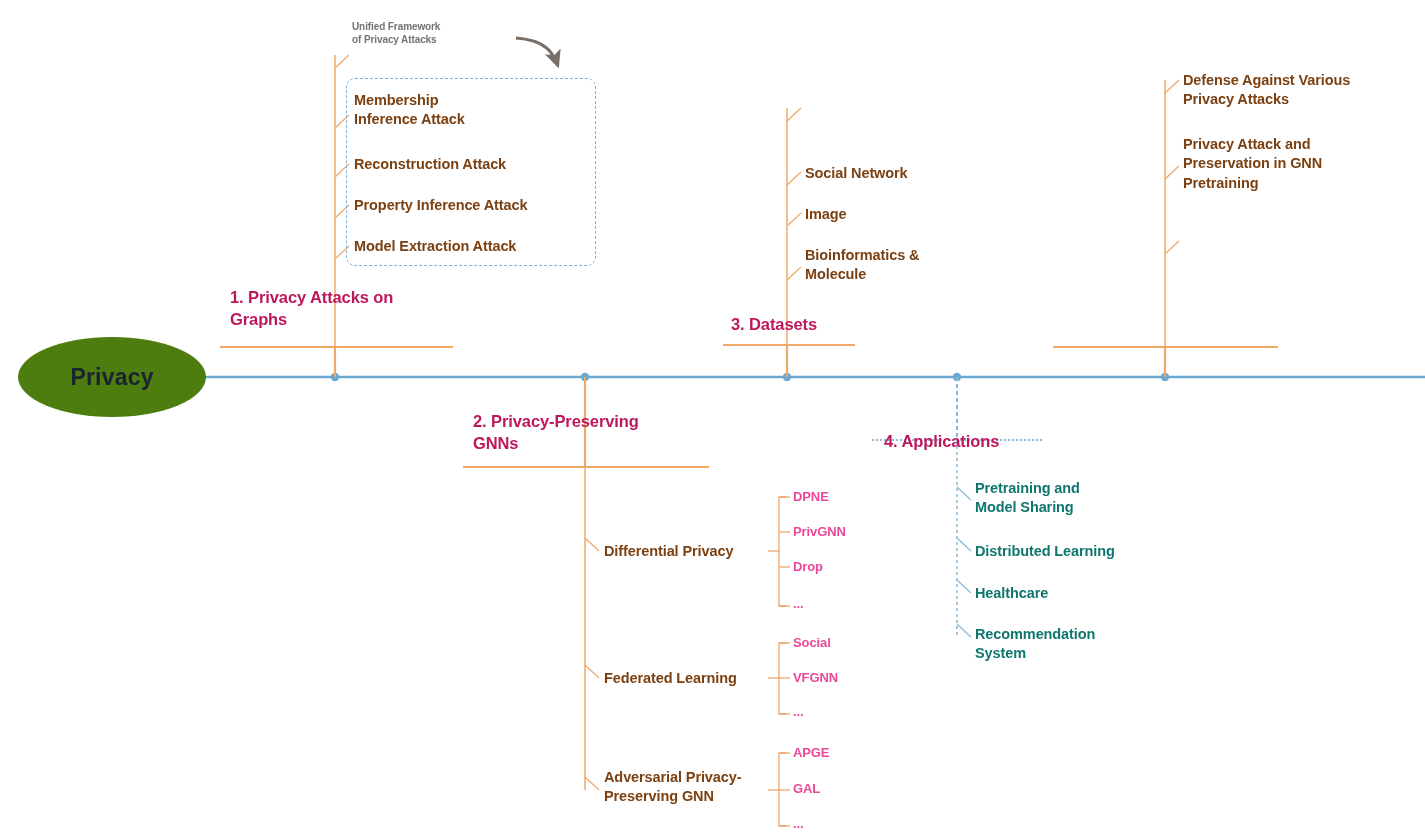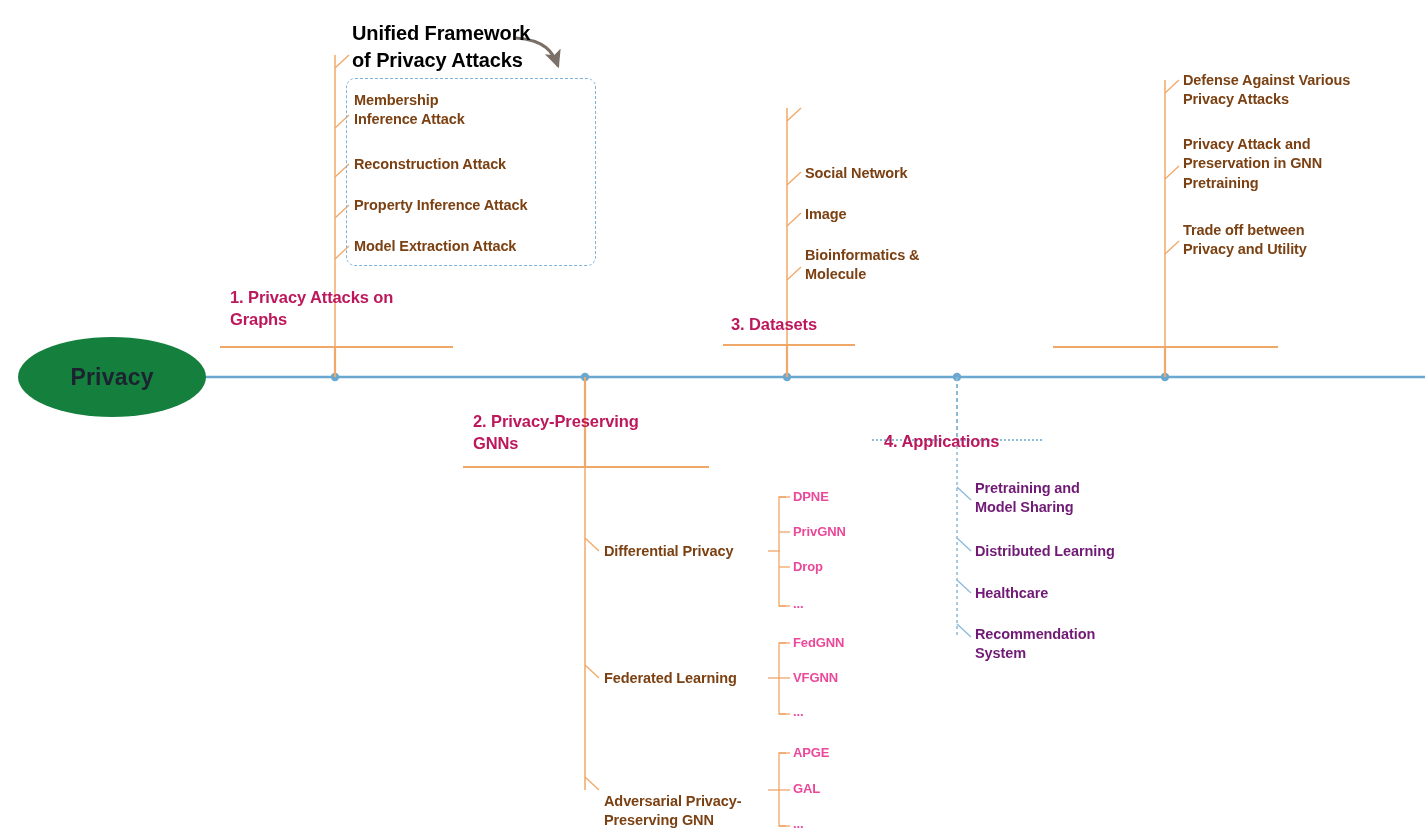--- a/index.html
+++ b/index.html
@@ -33,21 +33,21 @@
     white-space: pre-line;
     line-height: 1.33;
     font-weight: bold;
     letter-spacing: -0.1px;
   }
   .root-ellipse {
     position: absolute;
     left: 18px; top: 337px;
     width: 188px; height: 80px;
     border-radius: 50%;
-    background: #15803d;
+    background: #4d7c0f;
     display: flex;
     align-items: center;
     justify-content: center;
   }
   .root-ellipse span {
     font-size: 23px;
     font-weight: bold;
     color: #1b2330;
     letter-spacing: 0.2px;
   }
@@ -58,25 +58,25 @@
   .sub-label {
     font-size: 14.5px;
     color: #7b4113;
   }
   .leaf-label {
     font-size: 13px;
     color: #ec4899;
   }
   .app-label {
     font-size: 14.5px;
-    color: #701a75;
+    color: #0f766e;
   }
   .framework-cap {
-    font-size: 20px;
-    color: #000000;
+    font-size: 10px;
+    color: #737373;
   }
   .dashbox {
     position: absolute;
     left: 346px; top: 78px;
     width: 250px; height: 188px;
     border: 1.4px dashed #7fb2d9;
     border-radius: 9px;
     box-sizing: border-box;
   }
 </style>
@@ -178,29 +178,29 @@
 Inference Attack</div>
   <div class="lbl sub-label" style="left:354px; top:155px;">Reconstruction Attack</div>
   <div class="lbl sub-label" style="left:354px; top:196px;">Property Inference Attack</div>
   <div class="lbl sub-label" style="left:354px; top:237px;">Model Extraction Attack</div>
 
   <div class="lbl branch-title" style="left:473px; top:411px;">2. Privacy-Preserving
 GNNs</div>
 
   <div class="lbl sub-label" style="left:604px; top:542px;">Differential Privacy</div>
   <div class="lbl sub-label" style="left:604px; top:669px;text-align:center;">Federated Learning</div>
-  <div class="lbl sub-label" style="left:604px; top:768px;margin-top:24px;">Adversarial Privacy-
+  <div class="lbl sub-label" style="left:604px; top:768px;">Adversarial Privacy-
 Preserving GNN</div>
 
   <div class="lbl leaf-label" style="left:793px; top:488px;">DPNE</div>
   <div class="lbl leaf-label" style="left:793px; top:523px;">PrivGNN</div>
   <div class="lbl leaf-label" style="left:793px; top:558px;">Drop</div>
   <div class="lbl leaf-label" style="left:793px; top:595px;">...</div>
 
-  <div class="lbl leaf-label" style="left:793px; top:634px;">FedGNN</div>
+  <div class="lbl leaf-label" style="left:793px; top:634px;">Social</div>
   <div class="lbl leaf-label" style="left:793px; top:669px;">VFGNN</div>
   <div class="lbl leaf-label" style="left:793px; top:703px;">...</div>
 
   <div class="lbl leaf-label" style="left:793px; top:744px;">APGE</div>
   <div class="lbl leaf-label" style="left:793px; top:780px;">GAL</div>
   <div class="lbl leaf-label" style="left:793px; top:815px;">...</div>
 
   <div class="lbl branch-title" style="left:731px; top:314px;">3. Datasets</div>
 
   <div class="lbl sub-label" style="left:805px; top:164px;text-align:center;">Social Network</div>
@@ -216,16 +216,14 @@
   <div class="lbl app-label" style="left:975px; top:584px;">Healthcare</div>
   <div class="lbl app-label" style="left:975px; top:625px;">Recommendation
 System</div>
 
 
   <div class="lbl sub-label" style="left:1183px; top:71px;">Defense Against Various
 Privacy Attacks</div>
   <div class="lbl sub-label" style="left:1183px; top:135px;">Privacy Attack and
 Preservation in GNN
 Pretraining</div>
-  <div class="lbl sub-label" style="left:1183px; top:221px;">Trade off between
-Privacy and Utility</div>
 
 </div>
 
 </body></html>

